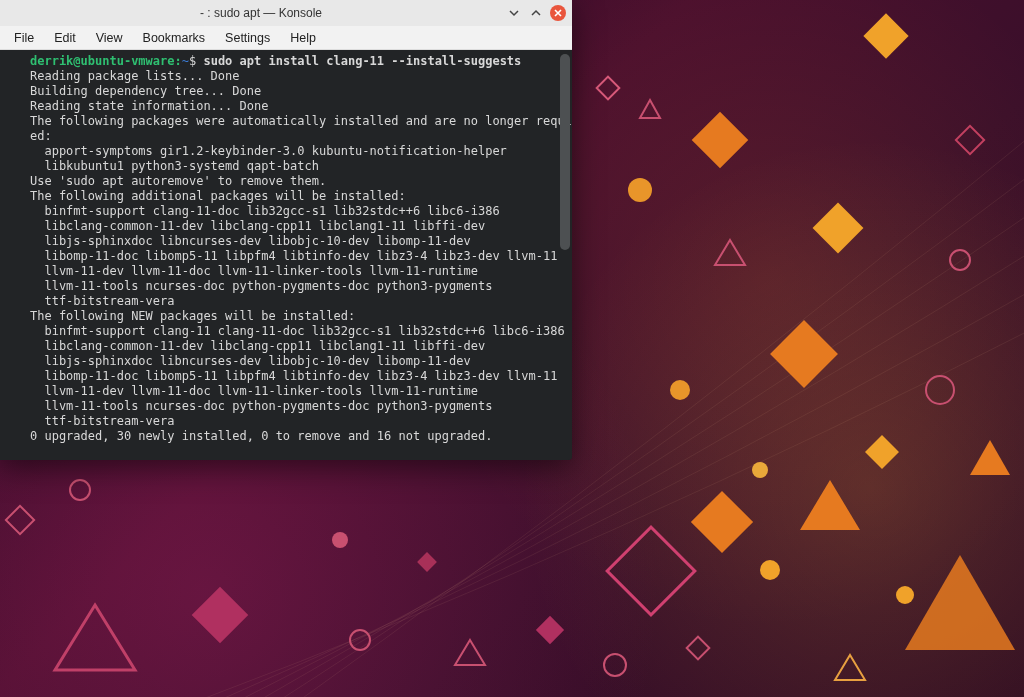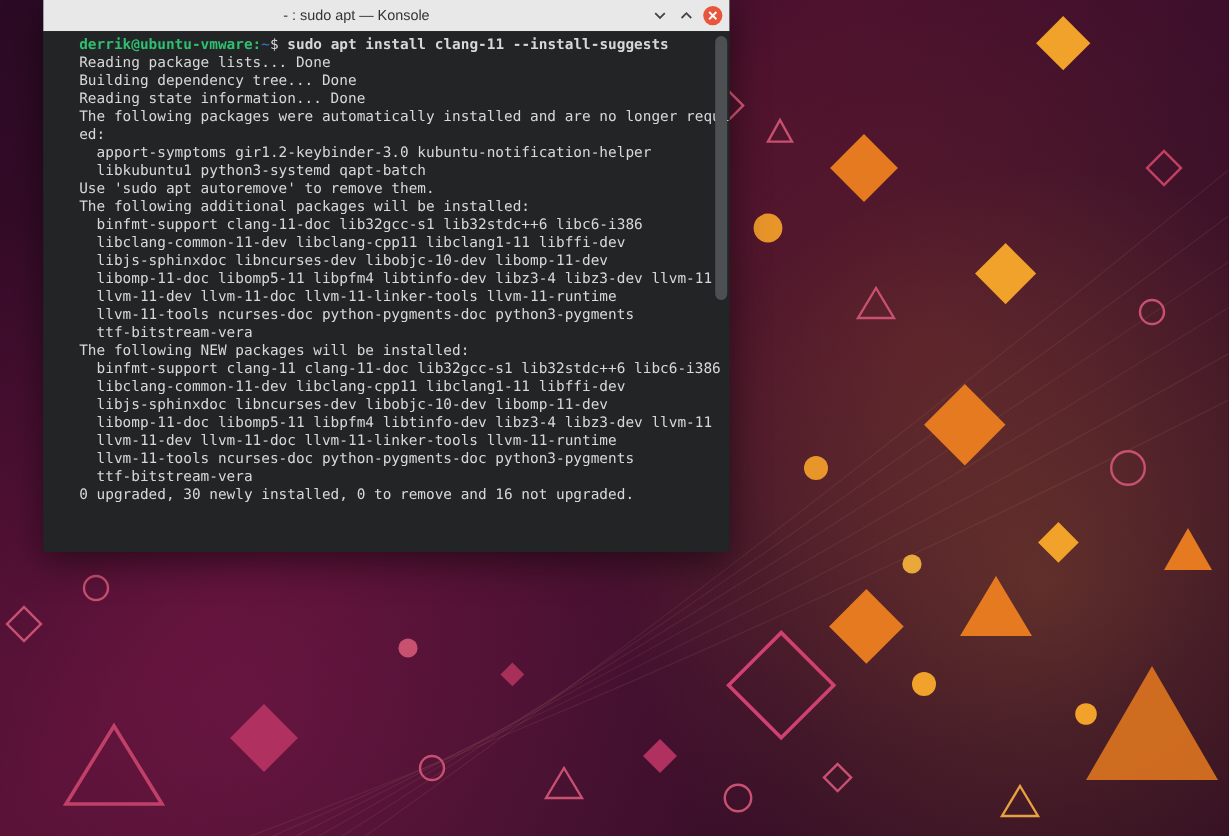--- a/index.html
+++ b/index.html
@@ -27,21 +27,20 @@
     top: 0;
     width: 572px;
     height: 460px;
     z-index: 10;
     background: #222426;
     border-radius: 0 0 4px 0;
     box-shadow: 0 8px 30px rgba(0,0,0,0.5);
     display: flex;
     flex-direction: column;
     overflow: hidden;
-    margin-left: 36px;
   }
   .titlebar {
     height: 26px;
     background: #e8e8e8;
     display: flex;
     align-items: center;
     padding: 0 6px 0 0;
     color: #222;
     font-size: 12px;
     position: relative;
@@ -172,20 +171,28 @@
           </svg>
       </span>
       <span class="control close">
         <svg width="16" height="16" viewBox="0 0 16 16">
             <path d="M5 5 L11 11 M11 5 L5 11" stroke="#fff" stroke-width="1.6"></path>
           </svg>
       </span>
     </div>
   </div>
 
+  <div class="menubar">
+    <span class="menu-item">File</span>
+    <span class="menu-item">Edit</span>
+    <span class="menu-item">View</span>
+    <span class="menu-item">Bookmarks</span>
+    <span class="menu-item">Settings</span>
+    <span class="menu-item">Help</span>
+  </div>
 
   <div class="terminal">
     <pre><span class="prompt-user">derrik@ubuntu-vmware</span><span class="prompt-user">:</span><span class="prompt-tilde">~</span><span class="prompt-dollar">$</span> <span class="cmd">sudo apt install clang-11 --install-suggests</span>
 <span id="terminal-output">Reading package lists... Done
 Building dependency tree... Done
 Reading state information... Done
 The following packages were automatically installed and are no longer requir
 ed:
   apport-symptoms gir1.2-keybinder-3.0 kubuntu-notification-helper
   libkubuntu1 python3-systemd qapt-batch

